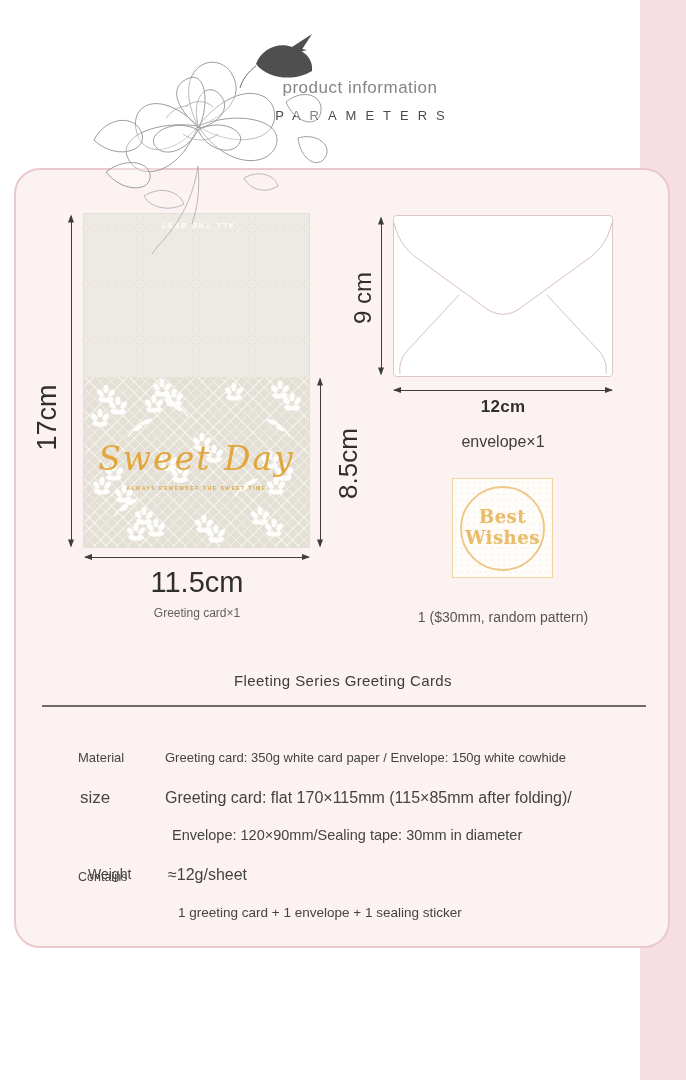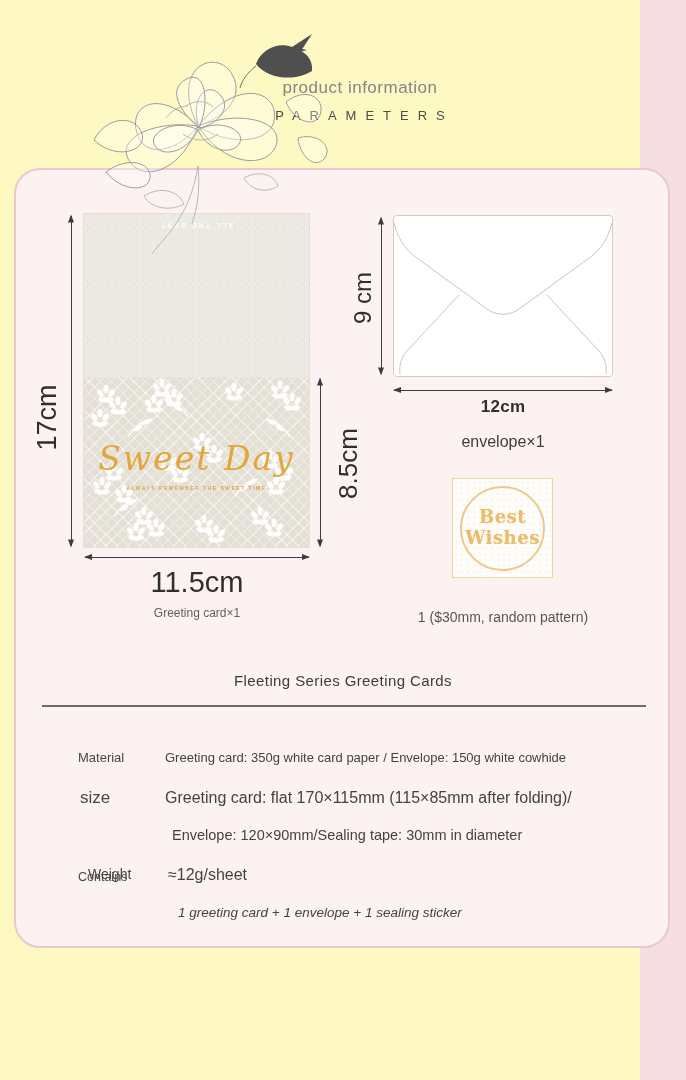--- a/index.html
+++ b/index.html
@@ -1,18 +1,18 @@
 <!DOCTYPE html>
 <html><head>
 <meta charset="utf-8">
 <style>
   * { margin:0; padding:0; box-sizing:border-box; }
   html,body { width:686px; height:1080px; }
   body { font-family:"Liberation Sans", sans-serif; background:#f7dee2; overflow:hidden; }
-  #stage { position:relative; width:640px; height:1080px; background:#fef9c3; }
+  #stage { position:relative; width:640px; height:1080px; background:#ffffff; }
 
   
   .panel { position:absolute; left:14px; top:168px; width:656px; height:780px;
            background:#fdf2f2; border:2px solid #eac9cd; border-radius:26px; }
 
   
   .hdr-title { position:absolute; left:230px; top:78px; width:260px; text-align:center;
                font-size:17px; color:#858585; letter-spacing:.5px; }
   .hdr-sub   { position:absolute; left:230px; top:108px; width:260px; text-align:center;
                font-size:13px; color:#4c4c4c; letter-spacing:9px; text-indent:9px; }
@@ -218,15 +218,15 @@
   <div class="spec-value" style="left:165px; top:750px; font-size:13px;">Greeting card: 350g white card paper / Envelope: 150g white cowhide</div>
 
   <div class="spec-label" style="left:80px; top:788px; font-size:17px;">size</div>
   <div class="spec-value" style="left:165px; top:789px; font-size:16px;">Greeting card: flat 170×115mm (115×85mm after folding)/</div>
   <div class="spec-value" style="left:172px; top:827px; font-size:14.5px;">Envelope: 120×90mm/Sealing tape: 30mm in diameter</div>
 
   <div class="spec-label" style="left:88px; top:866px; font-size:14px;">Weight</div>
   <div class="spec-value" style="left:168px; top:866px; font-size:16px;">≈12g/sheet</div>
 
   <div class="spec-label" style="left:78px; top:870px; font-size:12.5px;">Contains</div>
-  <div class="spec-value" style="left:178px; top:905px; font-size:13.5px;font-style:italic;">1 greeting card + 1 envelope + 1 sealing sticker</div>
+  <div class="spec-value" style="left:178px; top:905px; font-size:13.5px;">1 greeting card + 1 envelope + 1 sealing sticker</div>
 
 </div>
 
 </body></html>

